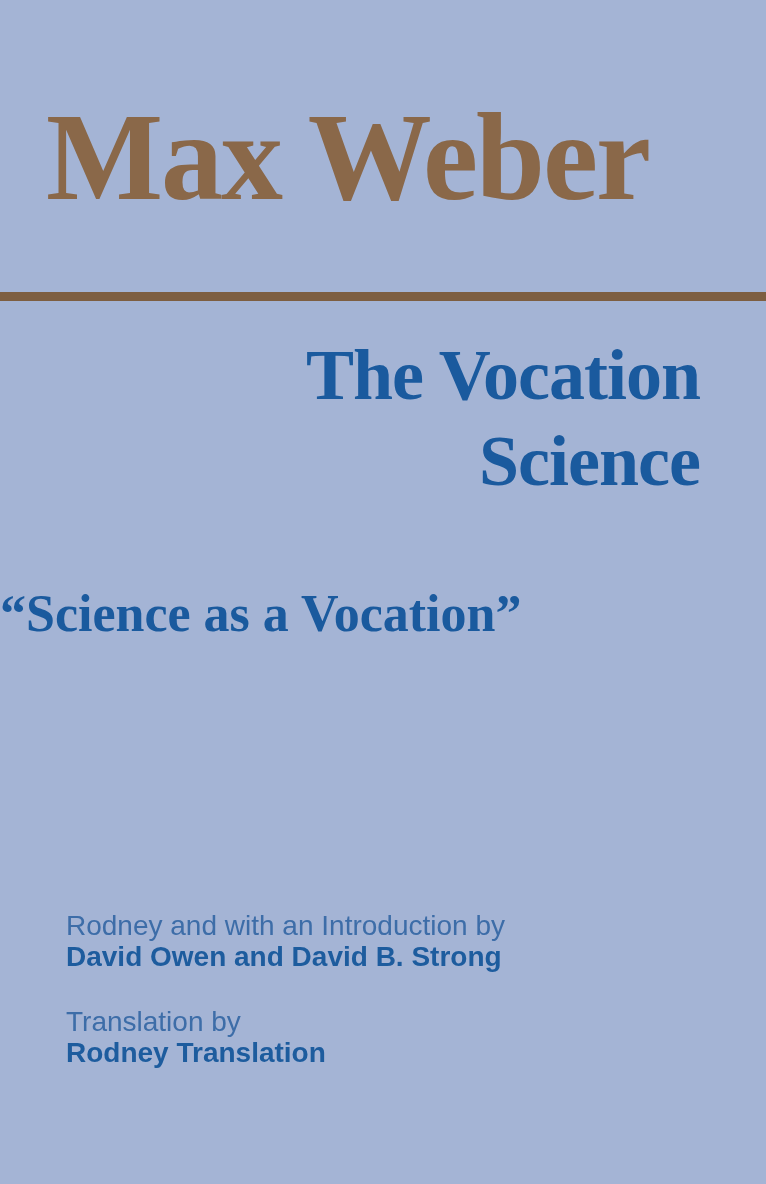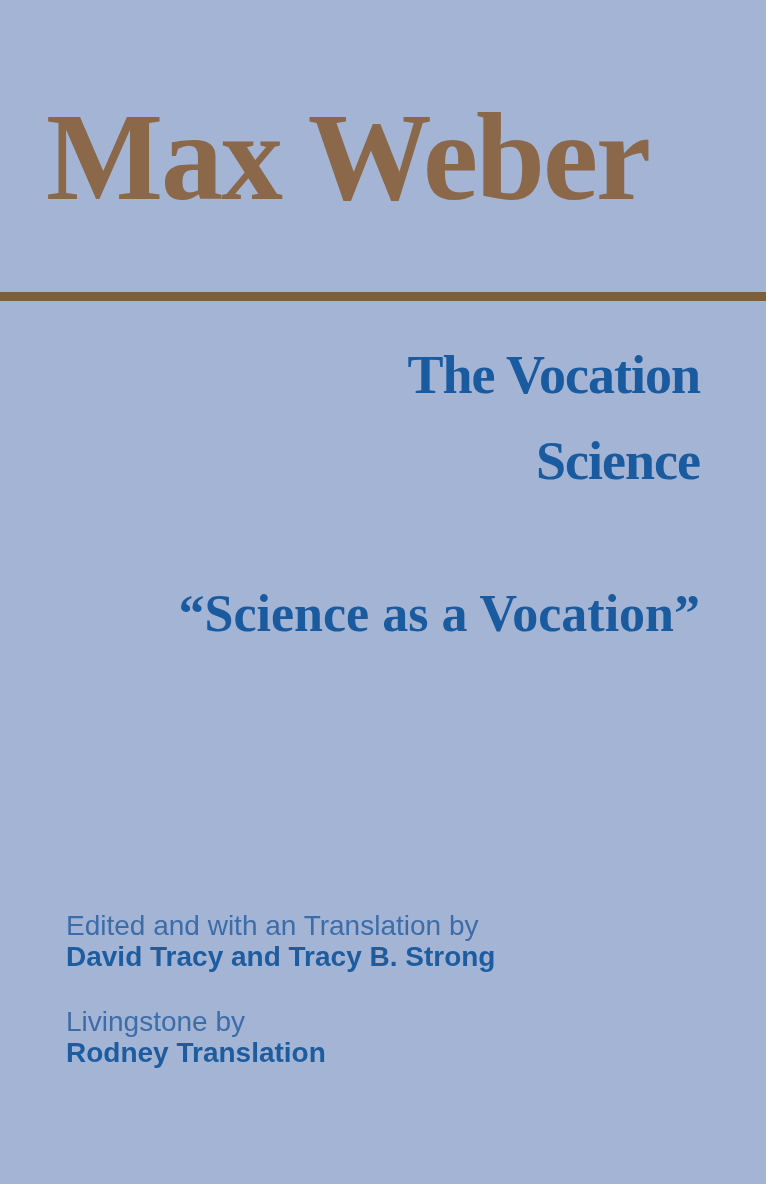--- a/index.html
+++ b/index.html
@@ -35,32 +35,32 @@
     width: 766px;
     height: 9px;
     background: var(--rule-brown, #7d5e41);
   }
   .title-block {
     position: absolute;
     top: 332px;
     left: 0;
     right: 66px;
     text-align: right;
-    font-size: 54px;
+    font-size: 72px;
     line-height: 86px;
     font-weight: 700;
     letter-spacing: -1px;
     color: var(--title-blue, #1a5a9e);
   }
   .lectures-block {
     position: absolute;
     top: 578px;
     left: 0;
     right: 66px;
-    text-align: right;
+    text-align: left;
     font-size: 52px;
     line-height: 71px;
     font-weight: 700;
     color: var(--title-blue, #1a5a9e);
   }
   .credit-block {
     position: absolute;
     left: 66px;
     margin: 0;
     font-family: "Liberation Sans", "DejaVu Sans", sans-serif;
@@ -92,22 +92,22 @@
   <div class="title-block">
     <div>The Vocation</div>
     <div>Science</div>
   </div>
 
   <div class="lectures-block">
     <div>“Science as a Vocation”</div>
   </div>
 
   <div class="credit-block edited">
-    <p class="credit-label">Edited and with an Translation by</p>
-    <p class="credit-names">David Tracy and Tracy B. Strong</p>
+    <p class="credit-label">Rodney and with an Introduction by</p>
+    <p class="credit-names">David Owen and David B. Strong</p>
   </div>
 
   <div class="credit-block translation">
-    <p class="credit-label">Livingstone by</p>
+    <p class="credit-label">Translation by</p>
     <p class="credit-names">Rodney Translation</p>
   </div>
 
 </div>
 
 </body></html>

